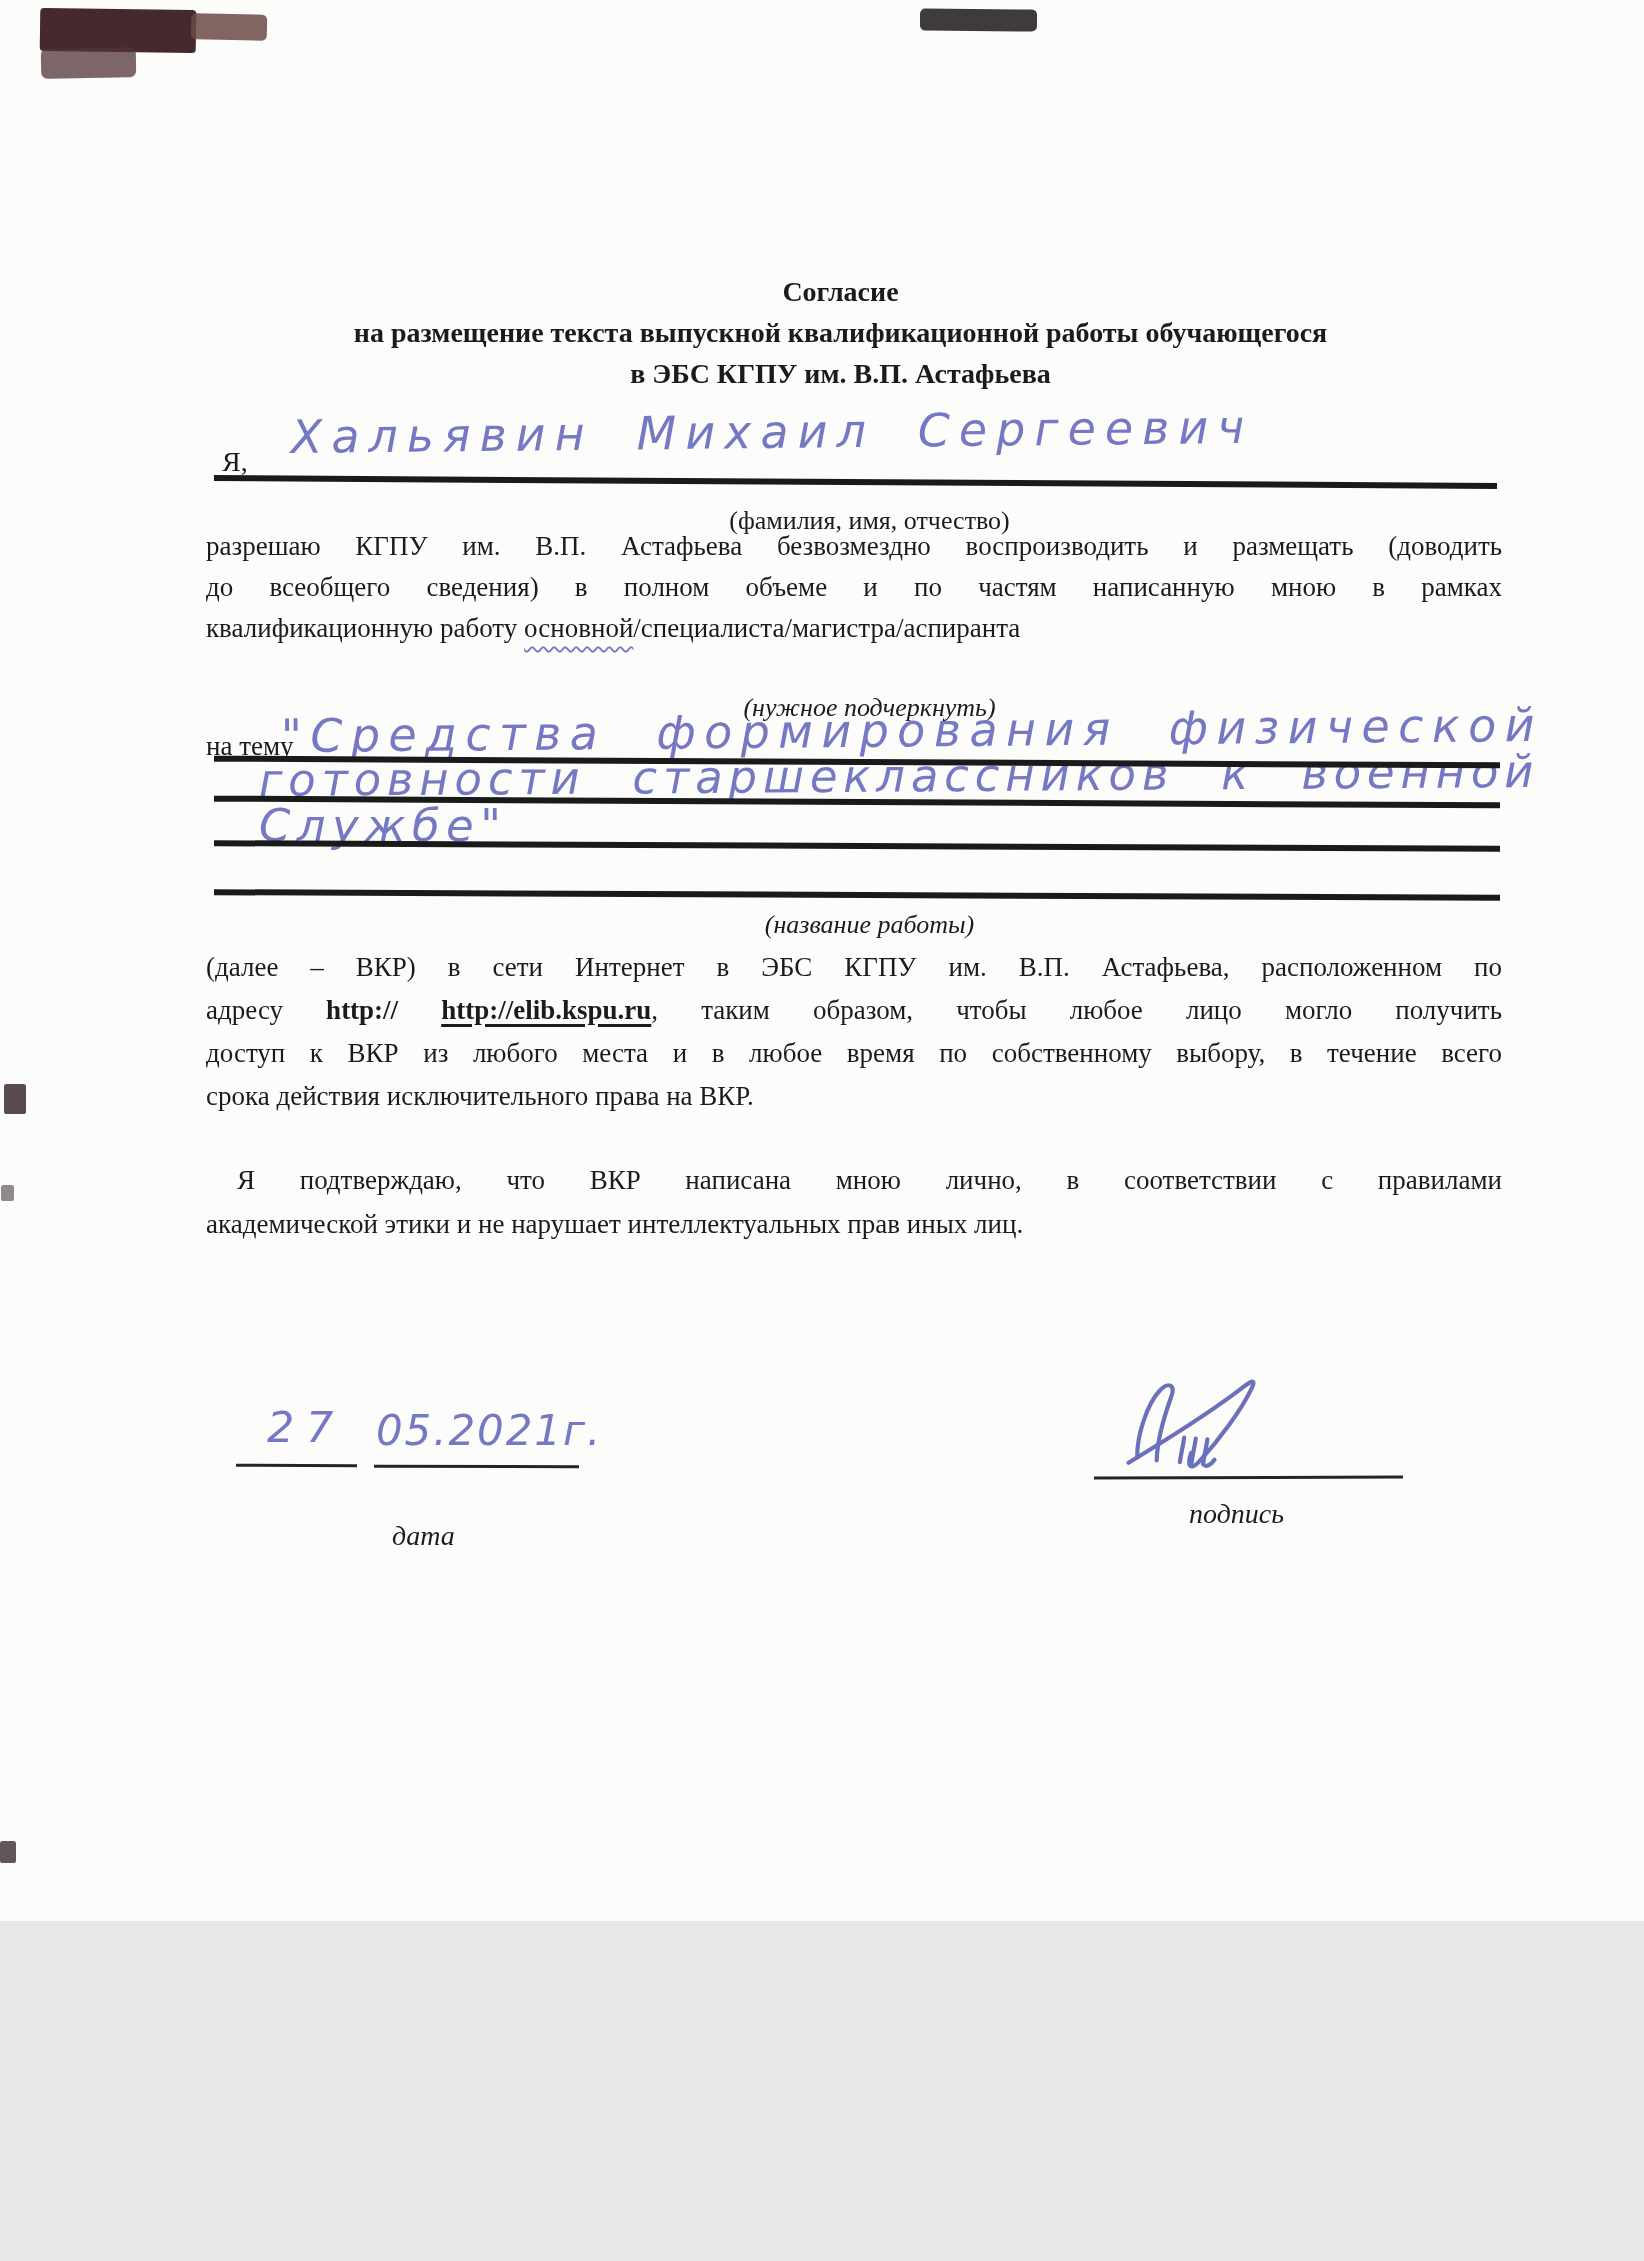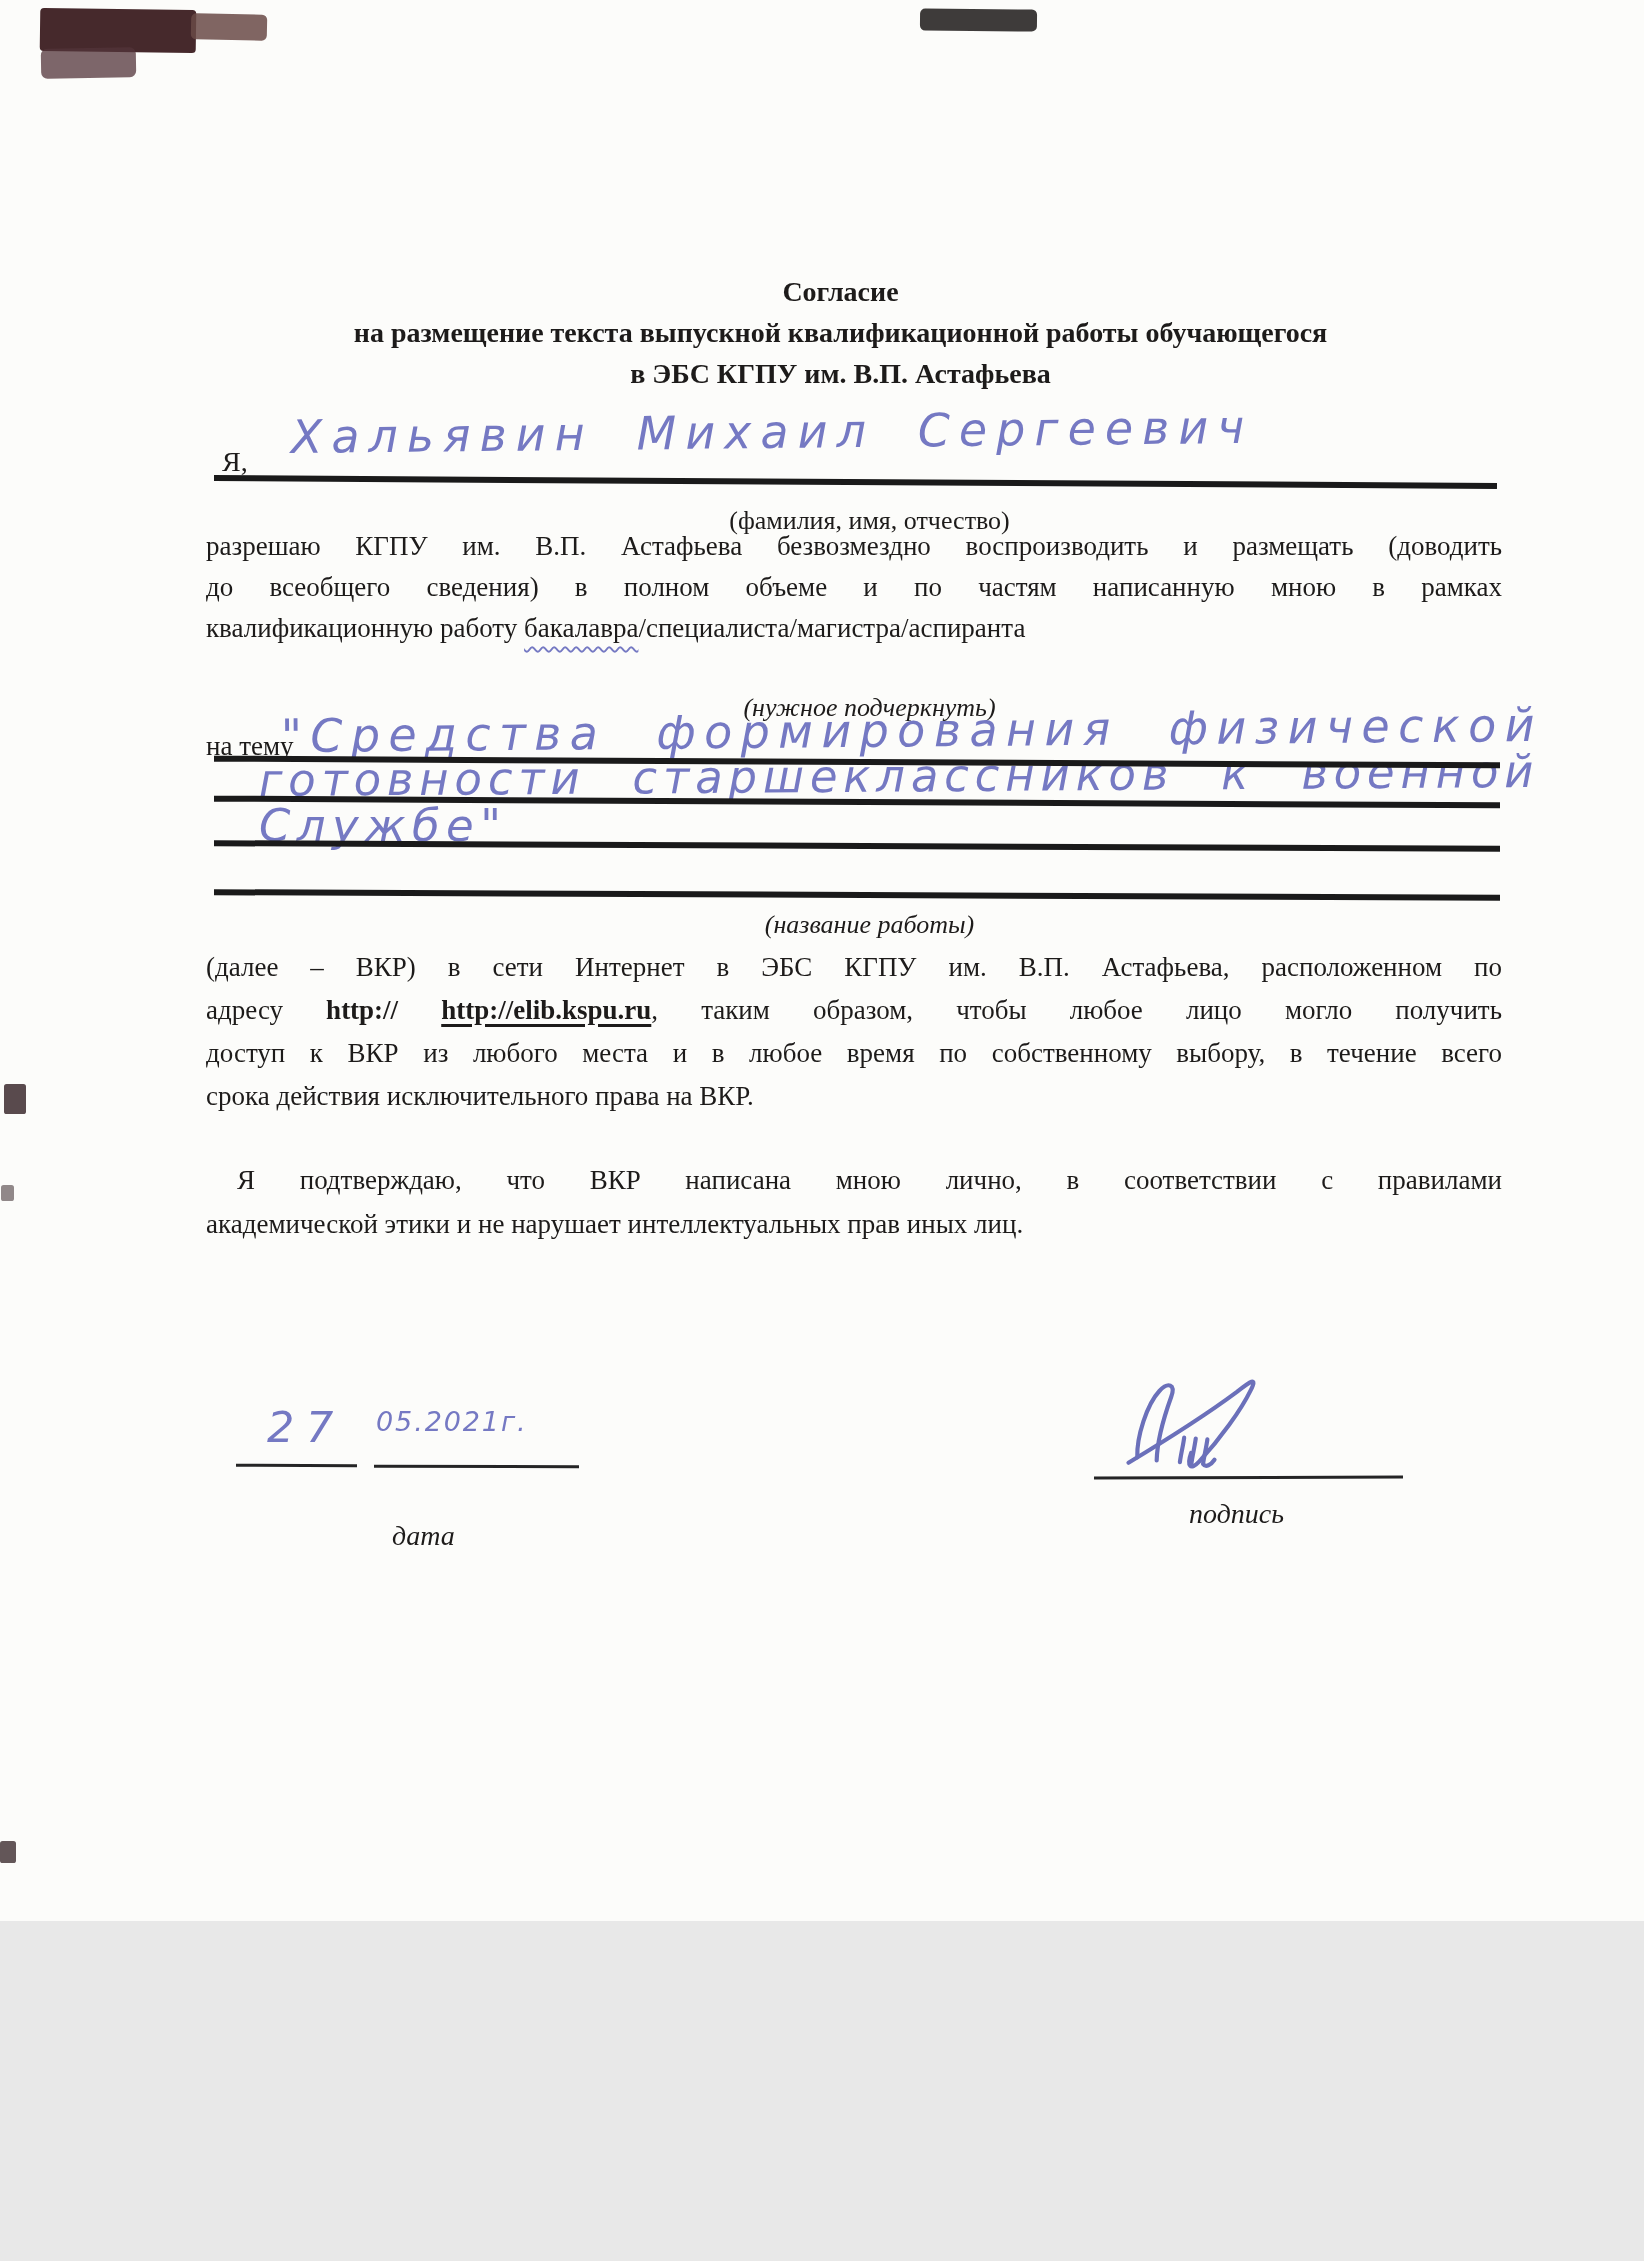--- a/index.html
+++ b/index.html
@@ -57,21 +57,21 @@
     font-style:italic;
     color:var(--ink);
     white-space:nowrap;
     transform-origin:left bottom;
   }
   .hw-name{left:291px;top:410px;font-size:46px;letter-spacing:9px;word-spacing:19.3px;transform:rotate(-0.6deg);}
   .hw-topic1{left:281px;top:709px;font-size:46px;letter-spacing:8.4px;word-spacing:27px;transform:rotate(-0.5deg);}
   .hw-topic2{left:259px;top:754px;font-size:45px;letter-spacing:5.8px;word-spacing:27px;transform:rotate(-0.4deg);}
   .hw-topic3{left:259px;top:799px;font-size:45px;letter-spacing:6.4px;}
   .hw-date-day{left:267px;top:1402px;font-size:43px;letter-spacing:11.6px;}
-  .hw-date-rest{left:376px;top:1406px;font-size:27px;letter-spacing:1.9px;}
+  .hw-date-rest{left:376px;top:1406px;font-size:42px;letter-spacing:1.9px;}
   
   .rule{position:absolute;background:var(--rule);}
   .rule-name{left:214px;top:479px;width:1283px;height:6.4px;transform:rotate(0.35deg);}
   .rule-t1{left:214px;top:759px;width:1286px;height:5.8px;transform:rotate(0.3deg);}
   .rule-t2{left:214px;top:799px;width:1286px;height:5.8px;transform:rotate(0.3deg);}
   .rule-t3{left:214px;top:843px;width:1286px;height:5.8px;transform:rotate(0.25deg);}
   .rule-t4{left:214px;top:892px;width:1286px;height:5.8px;transform:rotate(0.25deg);}
   .rule-date1{left:236px;top:1464px;width:121px;height:3.2px;background:#252525;transform:rotate(0.2deg);}
   .rule-date2{left:374px;top:1465px;width:205px;height:3.2px;background:#252525;transform:rotate(0.2deg);}
   .rule-sign{left:1094px;top:1476px;width:309px;height:3.2px;background:#252525;transform:rotate(-0.2deg);}
@@ -115,21 +115,21 @@
   </header>
 
   <div class="prefix">Я,</div>
   <div class="hw hw-name">Хальявин Михаил Сергеевич</div>
   <div class="rule rule-name"></div>
   <div class="caption cap-fio">(фамилия, имя, отчество)</div>
 
   <section class="para p1">
       <div class="pline j"><span>разрешаю КГПУ им. В.П. Астафьева безвозмездно воспроизводить и размещать (доводить</span></div>
       <div class="pline j"><span>до всеобщего сведения) в полном объеме и по частям написанную мною в рамках</span></div>
-      <div class="pline"><span>квалификационную работу </span><span class="seg-ink-wavy">бакалавра</span><span>/специалиста/магистра/аспиранта</span></div>
+      <div class="pline"><span>квалификационную работу </span><span class="seg-ink-wavy">основной</span><span>/специалиста/магистра/аспиранта</span></div>
     </section>
 
   <div class="caption cap-note">(нужное подчеркнуть)</div>
 
   <div class="topic-label">на тему</div>
   <div class="hw hw-topic1">"Средства формирования физической</div>
   <div class="hw hw-topic2">готовности старшеклассников к военной</div>
   <div class="hw hw-topic3">Службе"</div>
   <div class="rule rule-t1"></div>
   <div class="rule rule-t2"></div>

